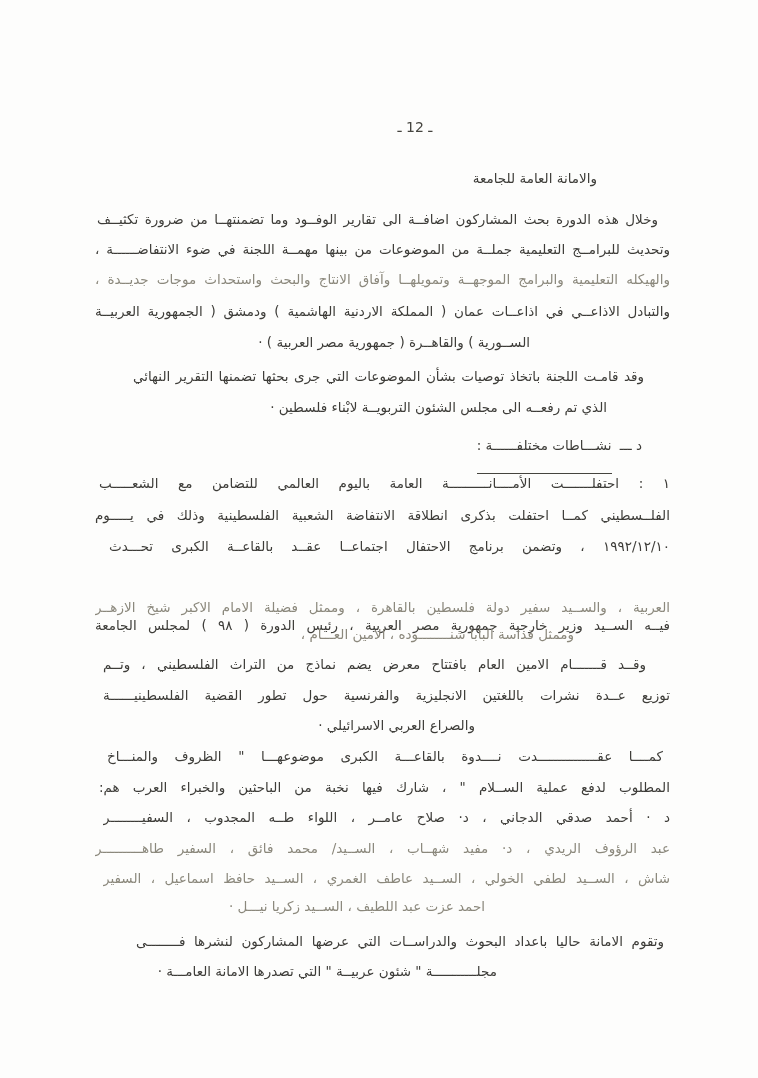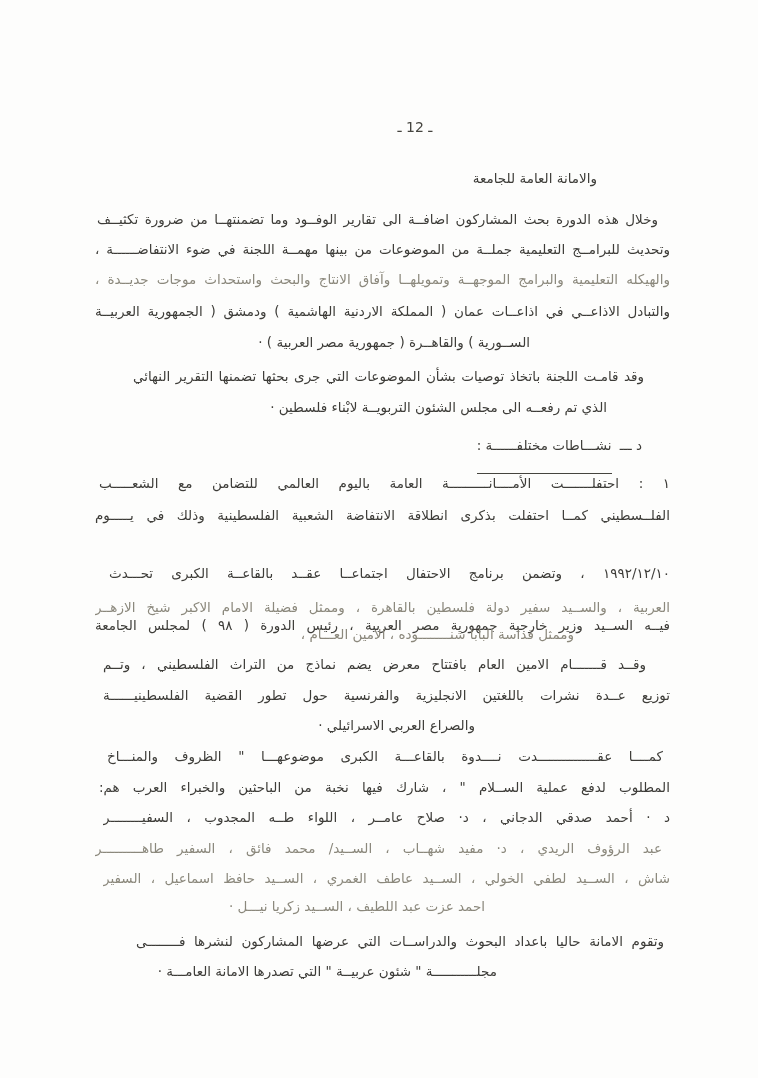--- a/index.html
+++ b/index.html
@@ -47,37 +47,37 @@
     </div>
 
     <div class="section">
       <span class="p">د ـــ</span>
       <span class="u">نشـــاطات مختلفــــــة :</span>
     </div>
 
     <div>
       <div class="line just" style="top:471px;right:0;left:4px;">١ : احتفلـــــــت الأمــــانــــــــــة العامة باليوم العالمي للتضامن مع الشعـــــب</div>
       <div class="line just" style="top:503px;right:0;left:0;">الفلــسطيني كمــا احتفلت بذكرى انطلاقة الانتفاضة الشعبية الفلسطينية وذلك في يـــــوم</div>
-      <div class="line just" style="top:534px;right:0;left:14px;margin-top:27px;">١٩٩٢/١٢/١٠ ، وتضمن برنامج الاحتفال اجتماعــا عقــد بالقاعــة الكبرى تحـــدث</div>
+      <div class="line just" style="top:534px;right:0;left:14px;">١٩٩٢/١٢/١٠ ، وتضمن برنامج الاحتفال اجتماعــا عقــد بالقاعــة الكبرى تحـــدث</div>
       <div class="line just" style="top:565px;right:0;left:0;margin-top:48px;">فيــه الســيد وزير خارجية جمهورية مصر العربية ، رئيس الدورة ( ٩٨ ) لمجلس الجامعة</div>
       <div class="line just faded" style="top:595px;right:0;left:0;">العربية ، والســيد سفير دولة فلسطين بالقاهرة ، وممثل فضيلة الامام الاكبر شيخ الازهــر</div>
       <div class="line faded" style="top:622px;right:96px;">وممثل قداسة البابا شنــــــــوده ، الامين العـــام ،</div>
     </div>
 
     <div>
       <div class="line just" style="top:652px;right:24px;left:8px;">وقــد قـــــــام الامين العام بافتتاح معرض يضم نماذج من التراث الفلسطيني ، وتــم</div>
       <div class="line just" style="top:683px;right:0;left:8px;">توزيع عــدة نشرات باللغتين الانجليزية والفرنسية حول تطور القضية الفلسطينيــــــة</div>
       <div class="line" style="top:713px;right:195px;">والصراع العربي الاسرائيلي ·</div>
     </div>
 
     <div>
       <div class="line just" style="top:744px;right:7px;left:12px;">كمــــا عقـــــــــــــــدت نــــدوة بالقاعـــة الكبرى موضوعهـــا " الظروف والمنـــاخ</div>
       <div class="line just" style="top:775px;right:0;left:4px;">المطلوب لدفع عملية الســلام " ، شارك فيها نخبة من الباحثين والخبراء العرب هم:</div>
       <div class="line just" style="top:805px;right:0;left:8px;">د · أحمد صدقي الدجاني ، د· صلاح عامــر ، اللواء طــه المجدوب ، السفيــــــــر</div>
-      <div class="line just faded" style="top:836px;right:8px;left:0;">عبد الرؤوف الريدي ، د· مفيد شهــاب ، الســيد/ محمد فائق ، السفير طاهــــــــــر</div>
+      <div class="line just faded" style="top:836px;right:0;left:0;">عبد الرؤوف الريدي ، د· مفيد شهــاب ، الســيد/ محمد فائق ، السفير طاهــــــــــر</div>
       <div class="line just faded" style="top:866px;right:0;left:8px;">شاش ، الســيد لطفي الخولي ، الســيد عاطف الغمري ، الســيد حافظ اسماعيل ، السفير</div>
       <div class="line faded" style="top:894px;right:185px;">احمد عزت عبد اللطيف ، الســيد زكريا نيـــل ·</div>
     </div>
 
     <div>
       <div class="line just" style="top:929px;right:6px;left:34px;margin-left:7px;">وتقوم الامانة حاليا باعداد البحوث والدراســات التي عرضها المشاركون لنشرها فــــــــى</div>
       <div class="line" style="top:959px;right:173px;">مجلـــــــــــة " شئون عربيــة " التي تصدرها الامانة العامـــة ·</div>
     </div>
 
   </div>

